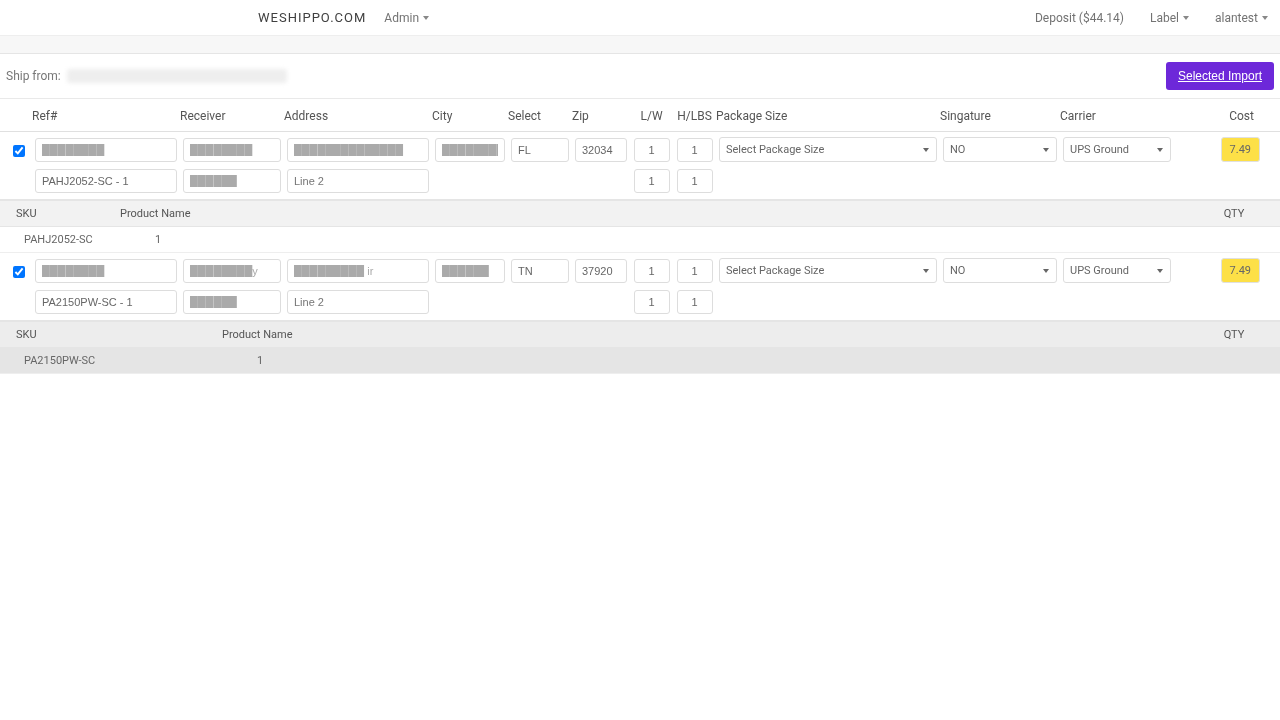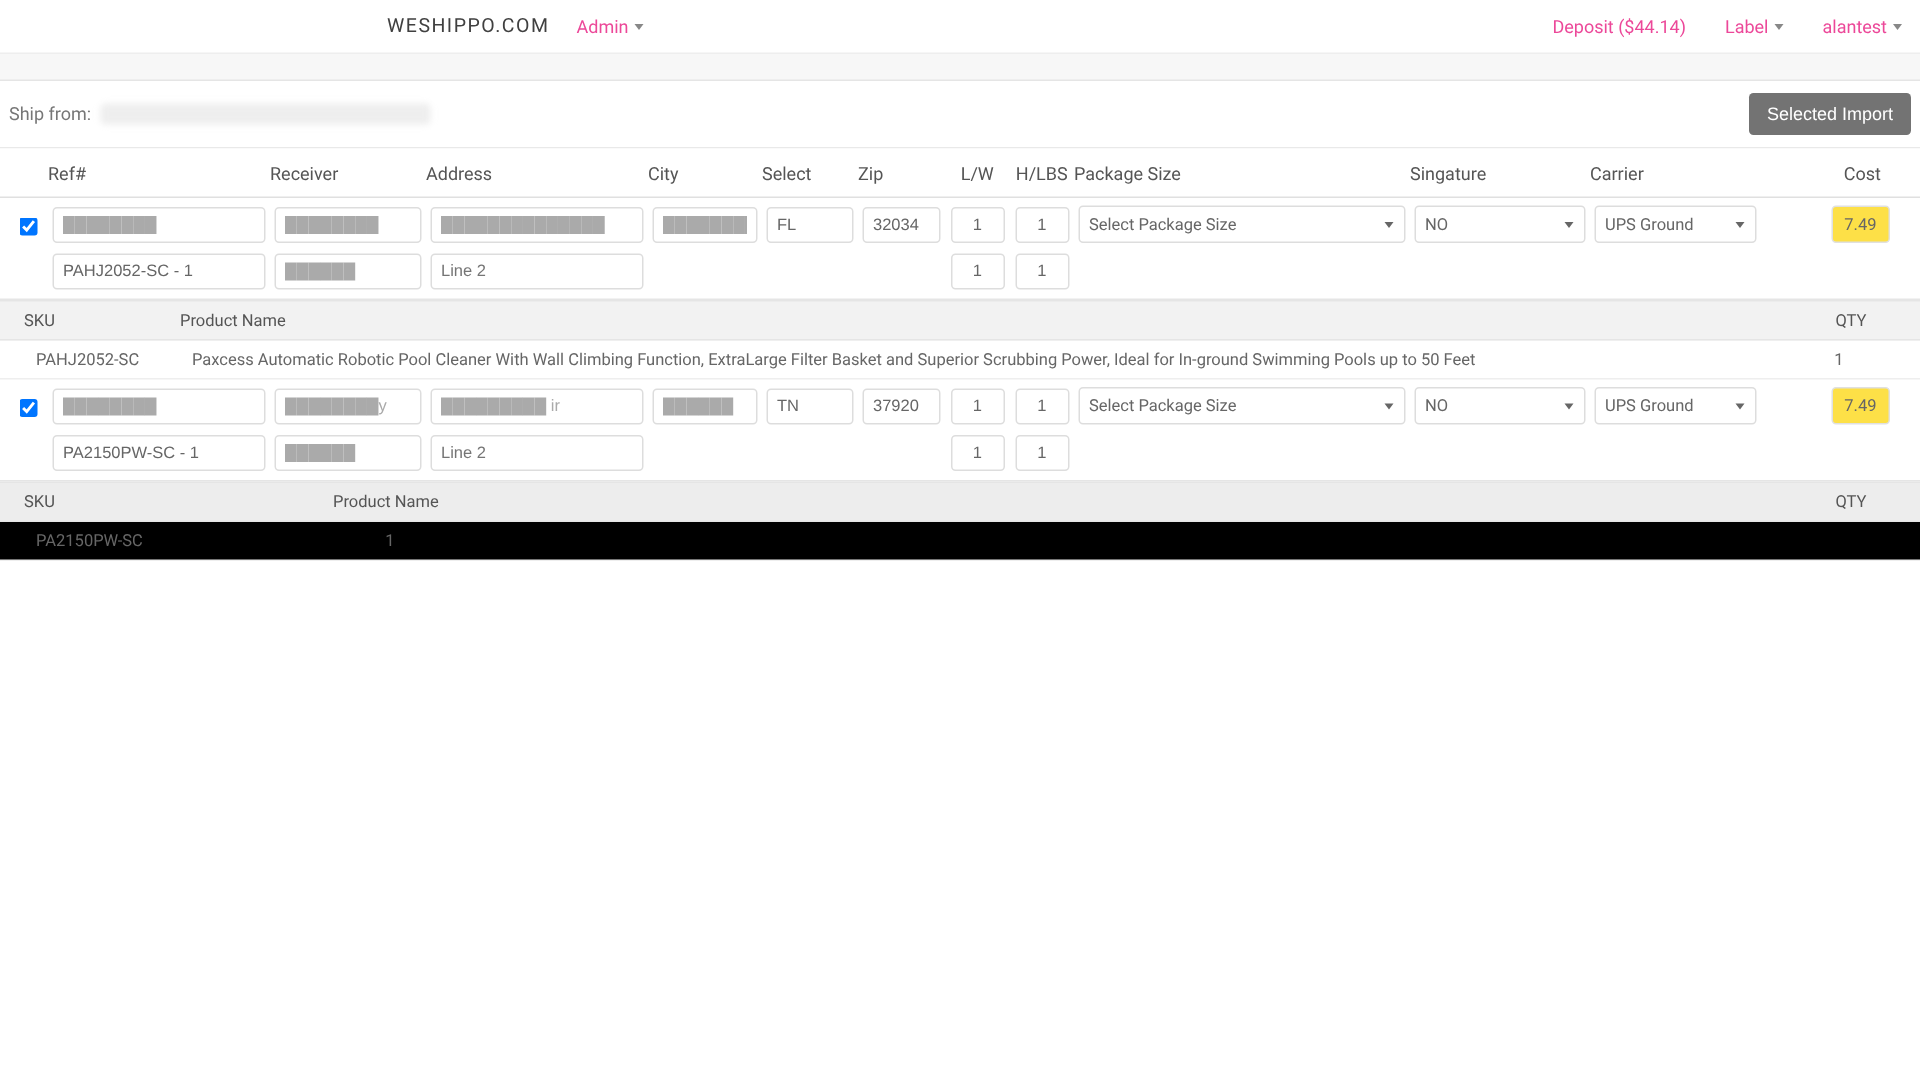--- a/index.html
+++ b/index.html
@@ -20,21 +20,21 @@
   align-items: center;
   padding: 0 12px 0 258px;
 }
 .brand {
   font-size: 13px;
   letter-spacing: 1px;
   color: #404040;
   margin-right: 18px;
 }
 .nav-link {
-  color: #ec4899;
+  color: #737373;
   font-size: 12px;
   margin-right: 14px;
   cursor: pointer;
   display: inline-flex;
   align-items: center;
 }
 .nav-right {
   margin-left: auto;
   display: flex;
   align-items: center;
@@ -67,27 +67,28 @@
 }
 .ship-from-val {
   background: #eee;
   border-radius: 3px;
   height: 14px;
   width: 220px;
   filter: blur(2px);
 }
 .btn-teal {
   margin-left: auto;
-  background: #737373;
+  background: #6d28d9;
   color: #fff;
   border: none;
   border-radius: 3px;
   padding: 7px 12px;
   font-size: 12px;
   cursor: pointer;
+  text-decoration: underline;
 }
 .table-head {
   display: flex;
   padding: 10px 6px 8px 6px;
   border-bottom: 1px solid #e0e0e0;
   background: #fff;
   font-size: 12px;
   color: #555;
 }
 .col-chk { width: 26px; display:flex; align-items:center; justify-content:center;}
@@ -154,21 +155,21 @@
 .sku-col-sku.wide { width: 206px; }
 .sku-col-name { flex:1; }
 .sku-col-qty { width:60px; text-align:center; }
 .sku-row {
   display:flex;
   padding:6px 24px;
   font-size:11px;
   color:#666;
   border-bottom:1px solid #eee;
 }
-.sku-row.alt { background:#000000; }
+.sku-row.alt { background:#e5e5e5; }
 .c.col-ref { width:148px; }
 .c.col-recv { width:104px; }
 .c.col-addr { width:148px; }
 .c.col-city { width:76px; }
 .c.col-state { width:64px; }
 .c.col-zip { width:58px; }
 .c.col-lw { width:43px; }
 .c.col-hl { width:43px; }
 .c.col-pkg { width:224px; }
 .c.col-sig { width:120px; }
@@ -262,21 +263,20 @@
       <div class="c col-cost"></div>
   </div>
 </div>
 <div class="sku-head">
   <div class="sku-col-sku">SKU</div>
   <div class="sku-col-name">Product Name</div>
   <div class="sku-col-qty">QTY</div>
 </div>
 <div class="sku-row">
   <div class="sku-col-sku">PAHJ2052-SC</div>
-  <div class="sku-col-name">Paxcess Automatic Robotic Pool Cleaner With Wall Climbing Function, ExtraLarge Filter Basket and Superior Scrubbing Power, Ideal for In-ground Swimming Pools up to 50 Feet</div>
   <div class="sku-col-qty">1</div>
 </div>
 
 <div class="order">
   <div class="order-row">
     <div class="c col-chk">
         <input type="checkbox" checked="" style="">
       </div>
     <div class="c col-ref"><input type="text" style="color: rgb(170, 170, 170);" value="████████"></div>
     <div class="c col-recv"><input type="text" style="color: rgb(170, 170, 170);" value="████████y"></div>

